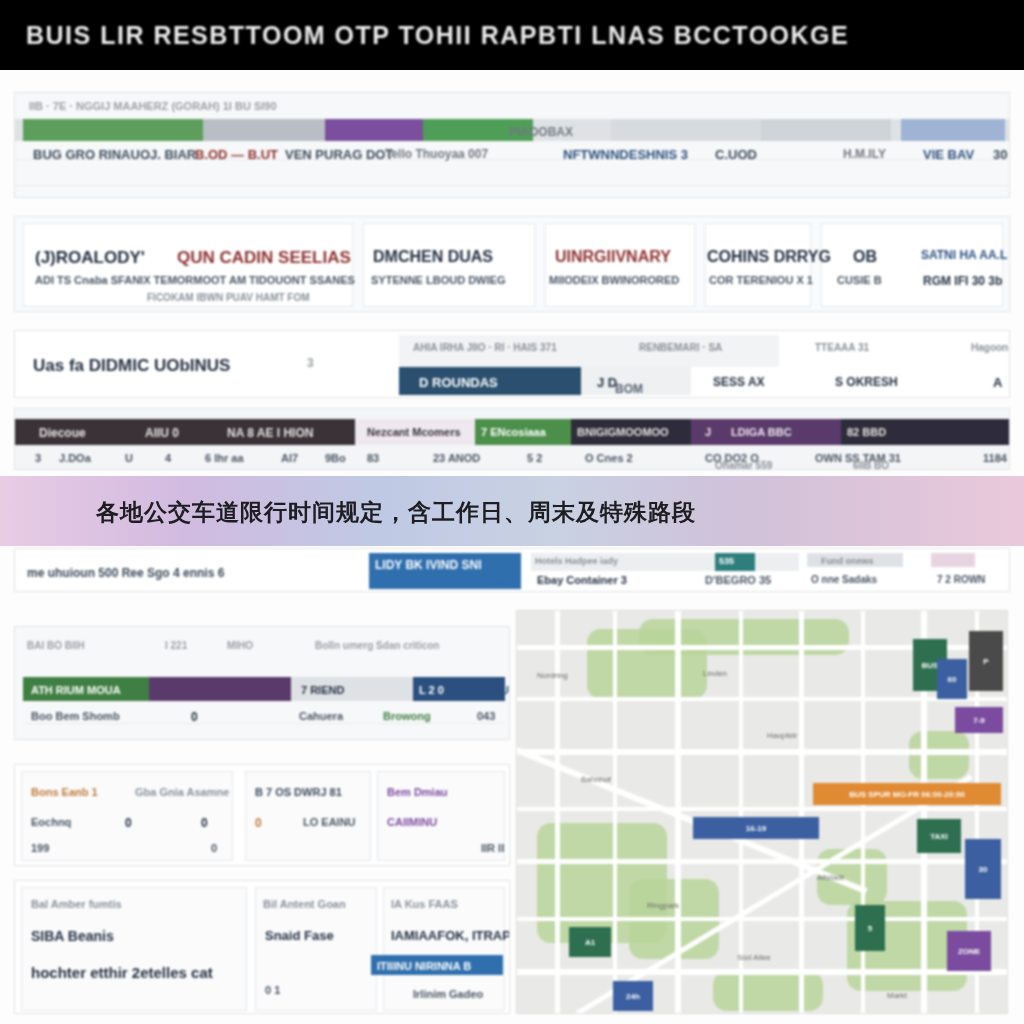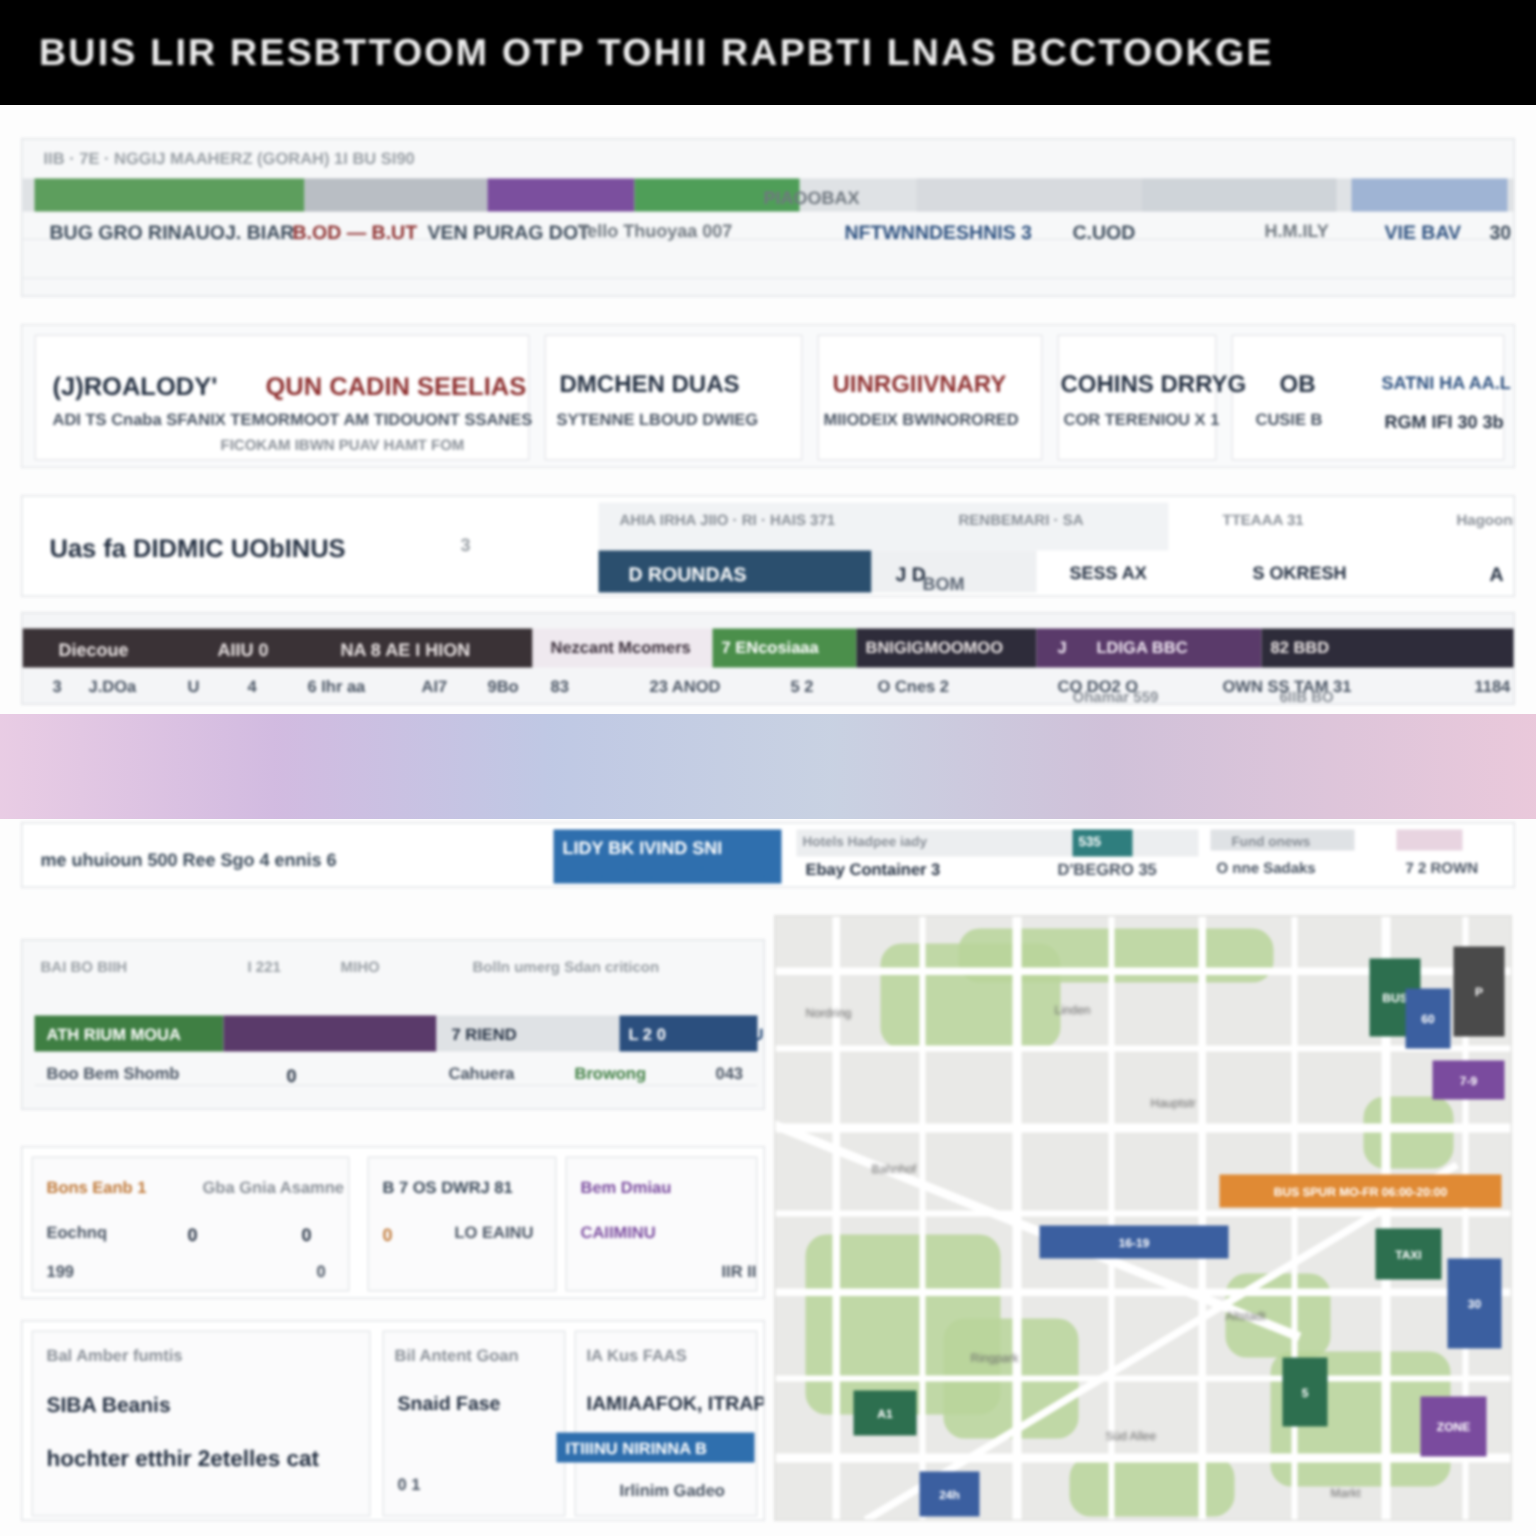--- a/index.html
+++ b/index.html
@@ -201,20 +201,21 @@
     <div class="txt" style="left:570px; top:44px; font-size:11px; color:#4a5564;">O Cnes 2
     </div>
     <div class="txt" style="left:690px; top:44px; font-size:11px; color:#4a5564;">CO DO2  O</div>
     <div class="txt" style="left:800px; top:44px; font-size:11px; color:#4a5564;">OWN SS TAM  31</div>
     <div class="txt" style="left:700px; top:52px; font-size:10px; color:#8a9098;">Ohamar 559</div>
     <div class="txt" style="left:838px; top:52px; font-size:10px; color:#8a9098;">6IIB  BO</div>
     <div class="txt" style="left:968px; top:44px; font-size:11px; color:#4a5564;">1184</div>
   </div>
 
   <div class="headline-strip"></div>
+  <div class="headline-text">各地公交车道限行时间规定，含工作日、周末及特殊路段</div>
 
   <div class="sheet blur" style="left:14px; top:548px; width:996px; height:44px; background:#ffffff;">
     <div class="bar" style="left:354px; top:4px; width:152px; height:36px; background:#2f6fae;"></div>
     <div class="bar" style="left:516px; top:4px; width:268px; height:18px; background:#eceef0;"></div>
     <div class="bar" style="left:700px; top:4px; width:40px;  height:18px; background:#2f7e7e;"></div>
     <div class="bar" style="left:792px; top:4px; width:96px;  height:14px; background:#dfe2e5;"></div>
     <div class="bar" style="left:916px; top:4px; width:44px;  height:14px; background:#e8d4e0;"></div>
     <div class="txt" style="left:12px;  top:18px; font-size:12px; color:#3b4a5a;">me uhuioun 500 Ree  Sgo 4 ennis 6</div>
     <div class="txt" style="left:360px; top:10px; font-size:12px; color:#ffffff;">LIDY BK   IVIND SNI</div>
     <div class="txt" style="left:358px; top:26px; font-size:12px; color:#2f6fae;">Under Gardson/Annamel</div>

